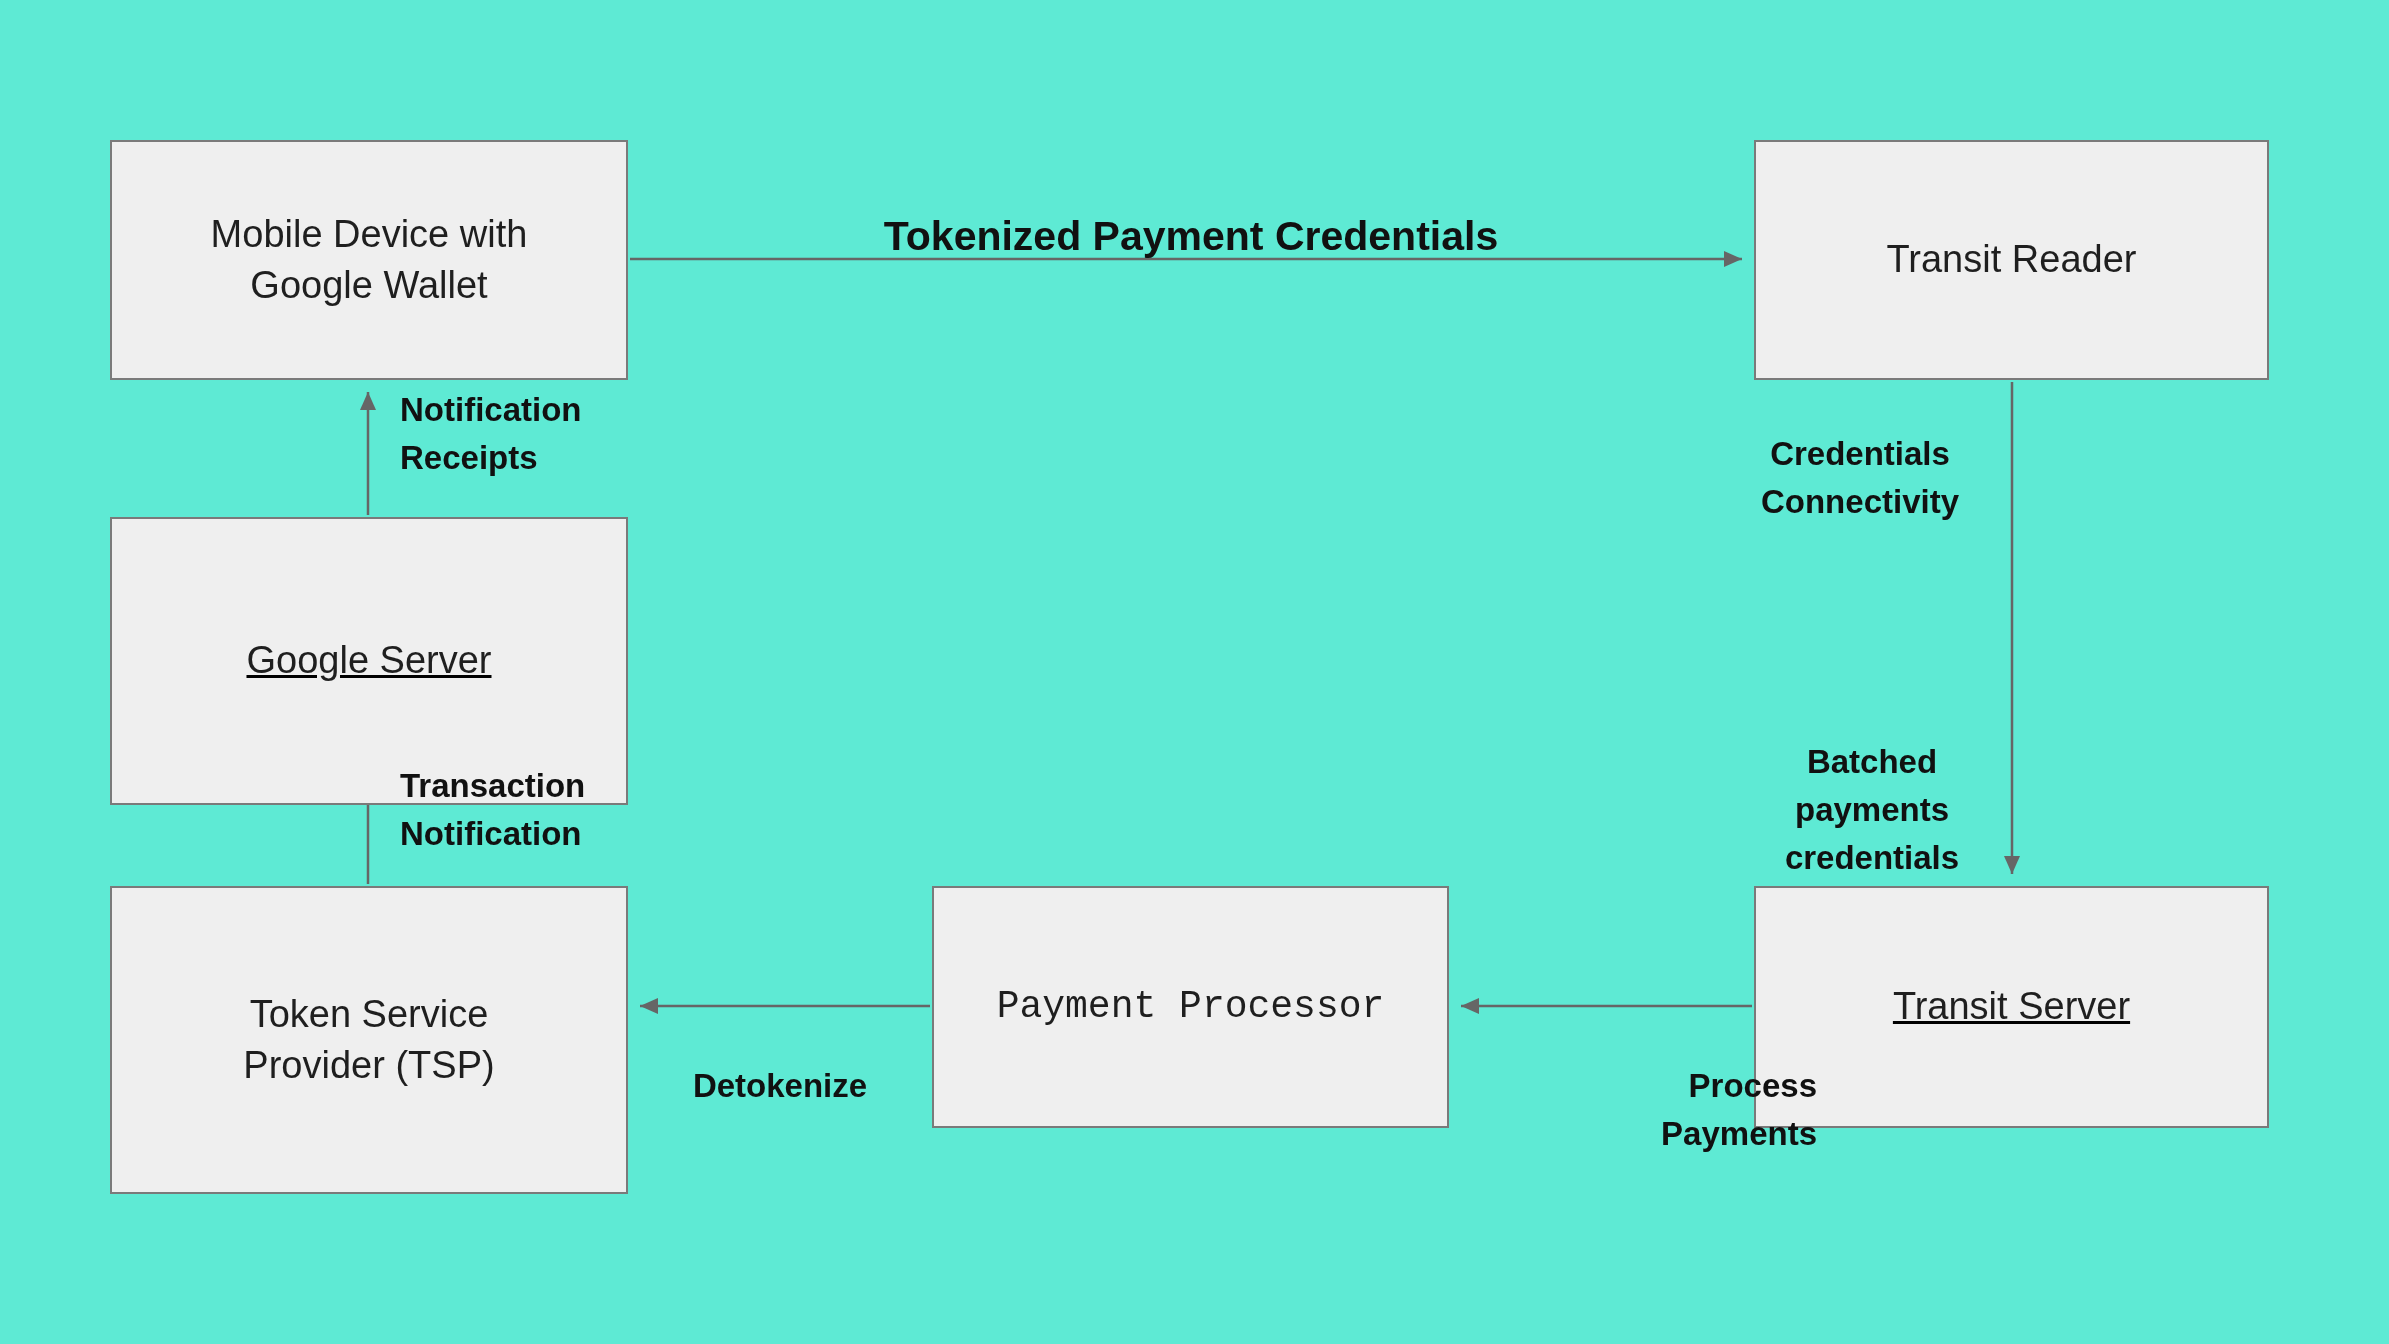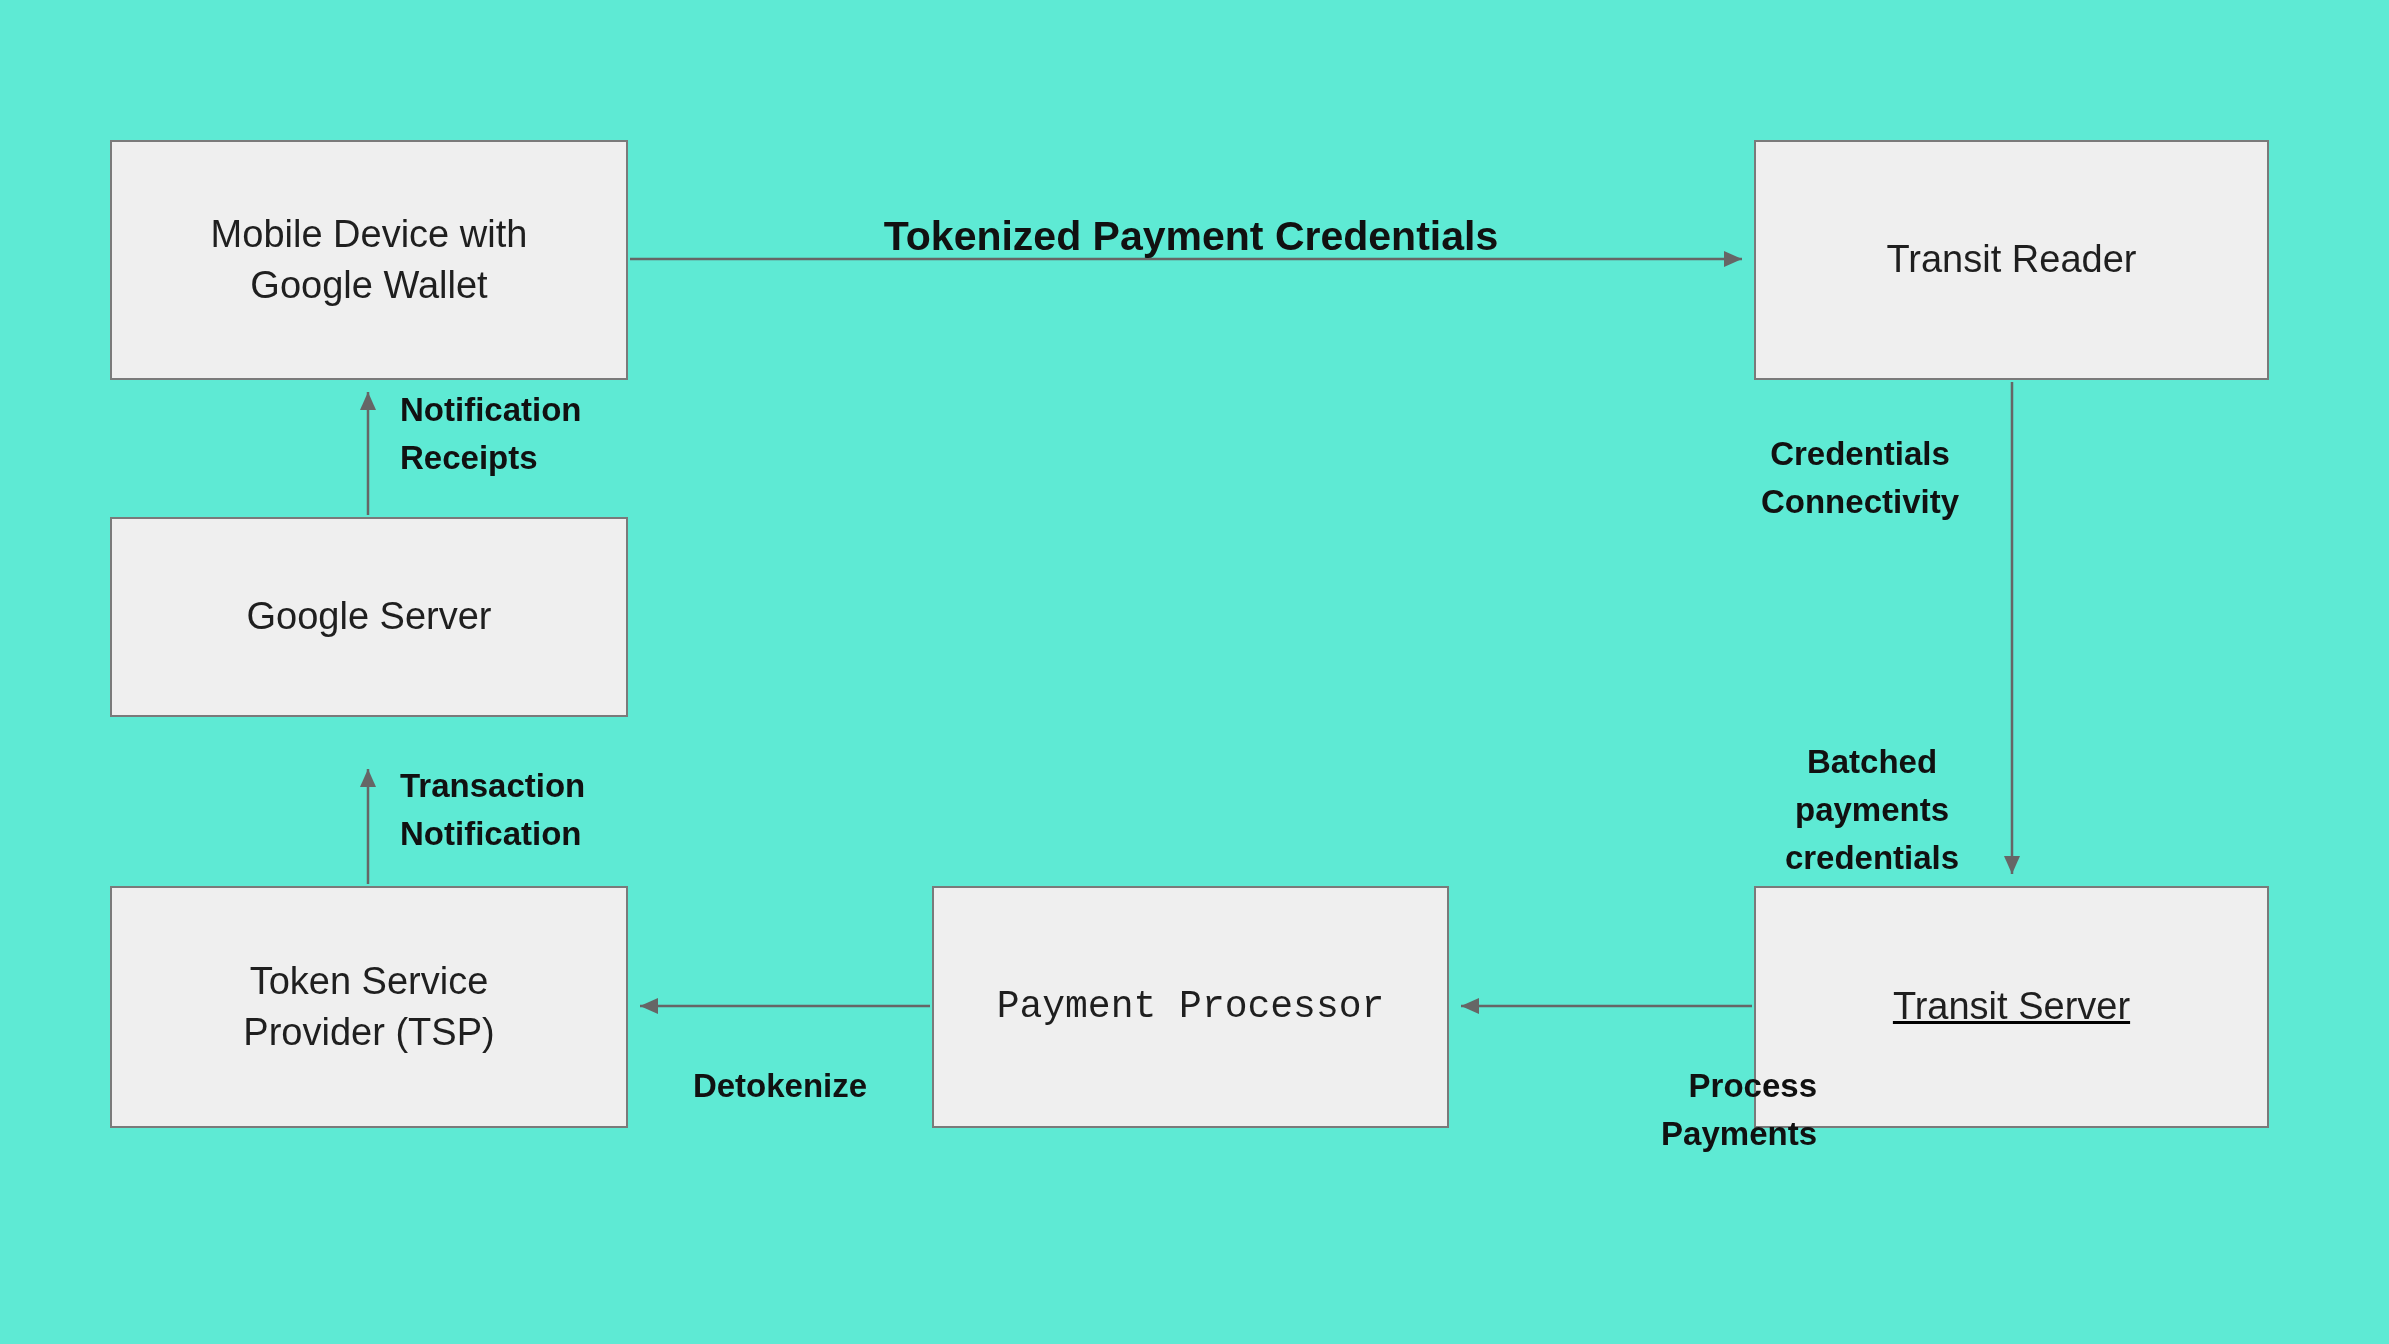--- a/index.html
+++ b/index.html
@@ -50,22 +50,22 @@
   .edge-label.left   { text-align: left; }
 
   .edge-label.title-label {
     font-size: 41px;
     line-height: 1.2;
   }
 
   
   #node-mobile         { left: 110px;  top: 140px; width: 518px; height: 240px; }
   #node-transit-reader { left: 1754px; top: 140px; width: 515px; height: 240px; }
-  #node-google-server  { left: 110px;  top: 517px; width: 518px; height: 200px; }
-  #node-tsp            { left: 110px;  top: 886px; width: 518px; height: 242px; }
+  #node-google-server  { left: 110px;  top: 517px; width: 518px; height: 288px; text-decoration: underline; }
+  #node-tsp            { left: 110px;  top: 886px; width: 518px; height: 308px; }
   #node-payment-proc   { left: 932px;  top: 886px; width: 517px; height: 242px; font-family: Liberation Mono, monospace; }
   #node-transit-server { left: 1754px; top: 886px; width: 515px; height: 242px; text-decoration: underline; }
 
   
   #label-tokenized     { left: 691px;  top: 172px;  width: 1000px; }
   #label-notification  { left: 400px;  top: 386px;  width: 420px; }
   #label-intermittent  { left: 1660px; top: 390px;  width: 400px; }
   #label-batched       { left: 1672px; top: 698px;  width: 400px; }
   #label-transaction   { left: 400px;  top: 762px;  width: 420px; }
   #label-detokenize    { left: 580px;  top: 1022px; width: 400px; }

